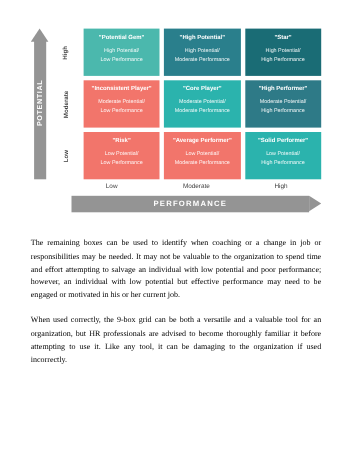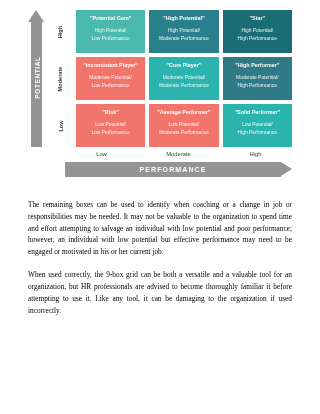--- a/index.html
+++ b/index.html
@@ -5,21 +5,21 @@
   * { box-sizing: border-box; margin: 0; padding: 0; }
 
   body {
     width: 320px;
     height: 414px;
     background: #ffffff;
     font-family: "Liberation Serif", serif;
     overflow: hidden;
   }
 
-  .page { padding: 10px 28px 0 28px; }
+  .page { padding: 26px 28px 0 28px; }
 
   
   .figure { width: 264px; margin: 0 auto; }
 
   .figure-body { display: flex; align-items: stretch; }
 
   
   .y-arrow {
     width: 17px;
     position: relative;

